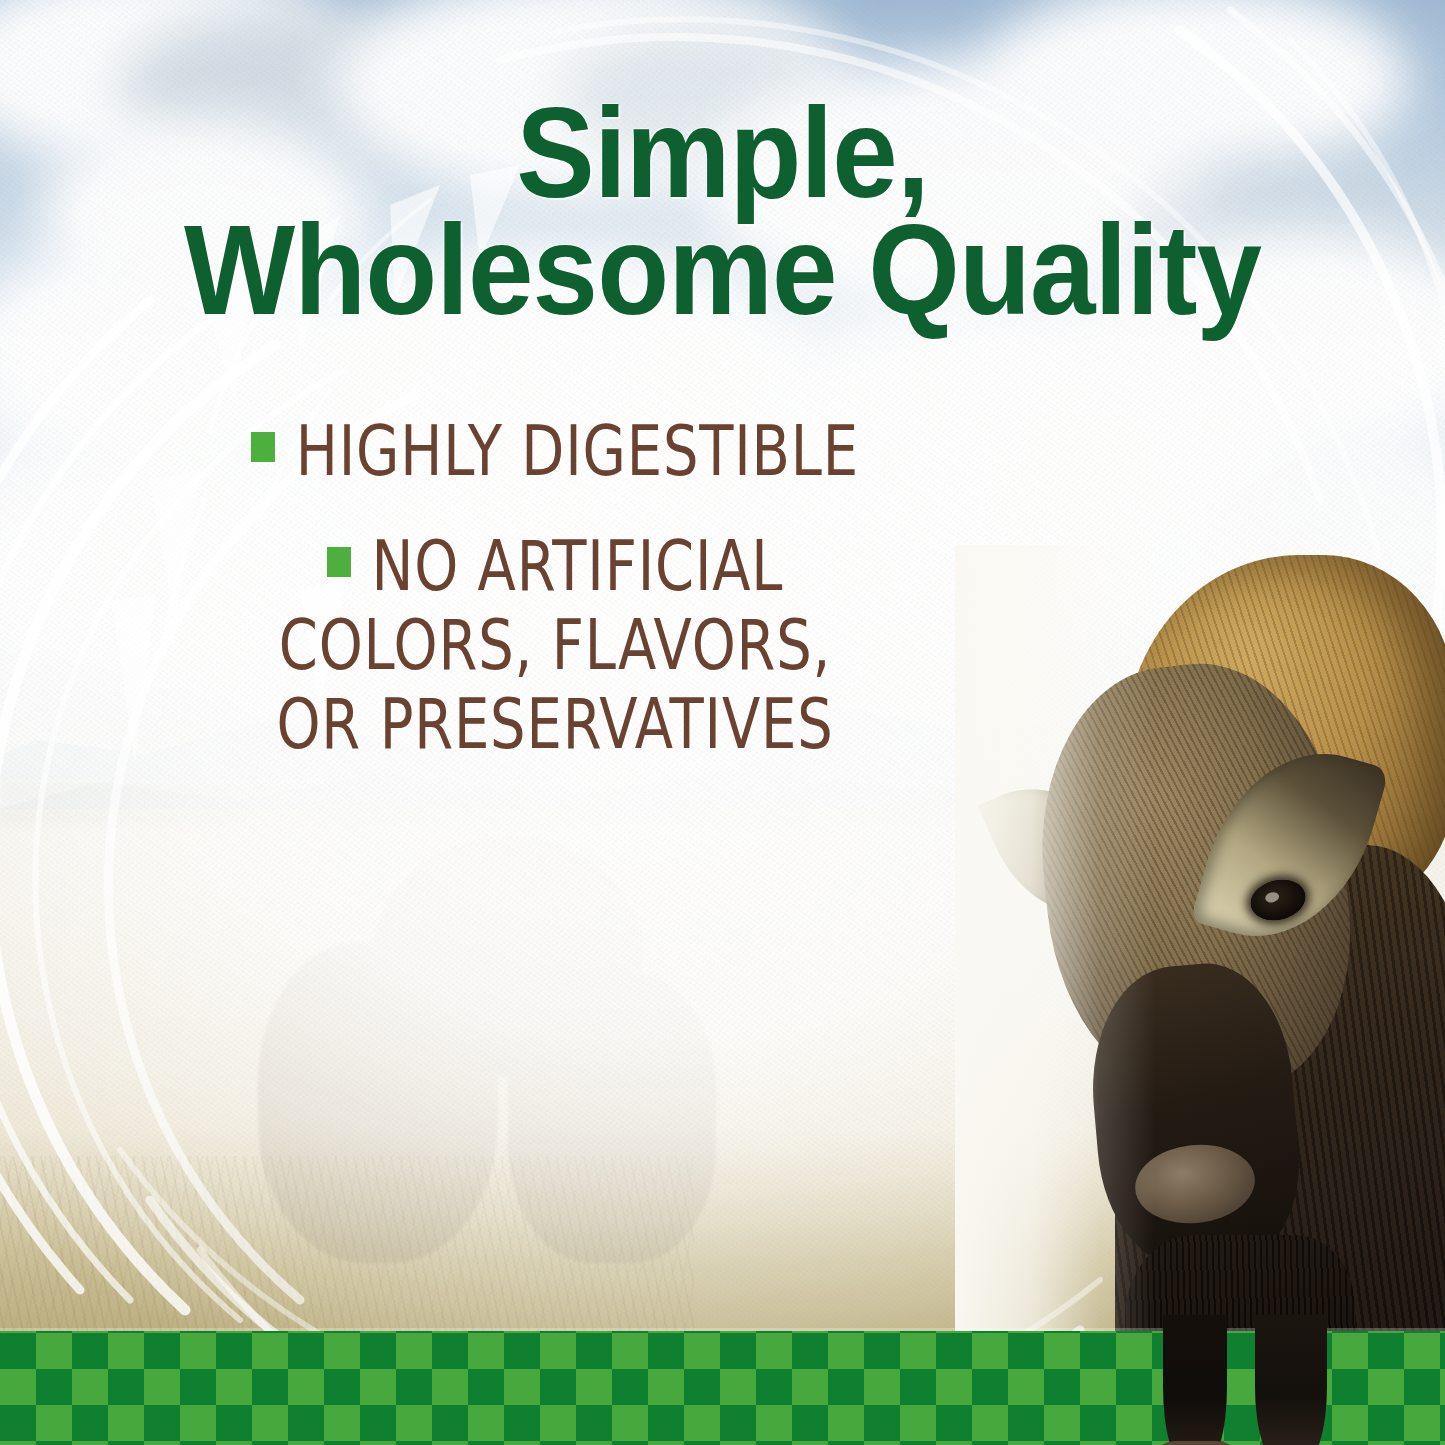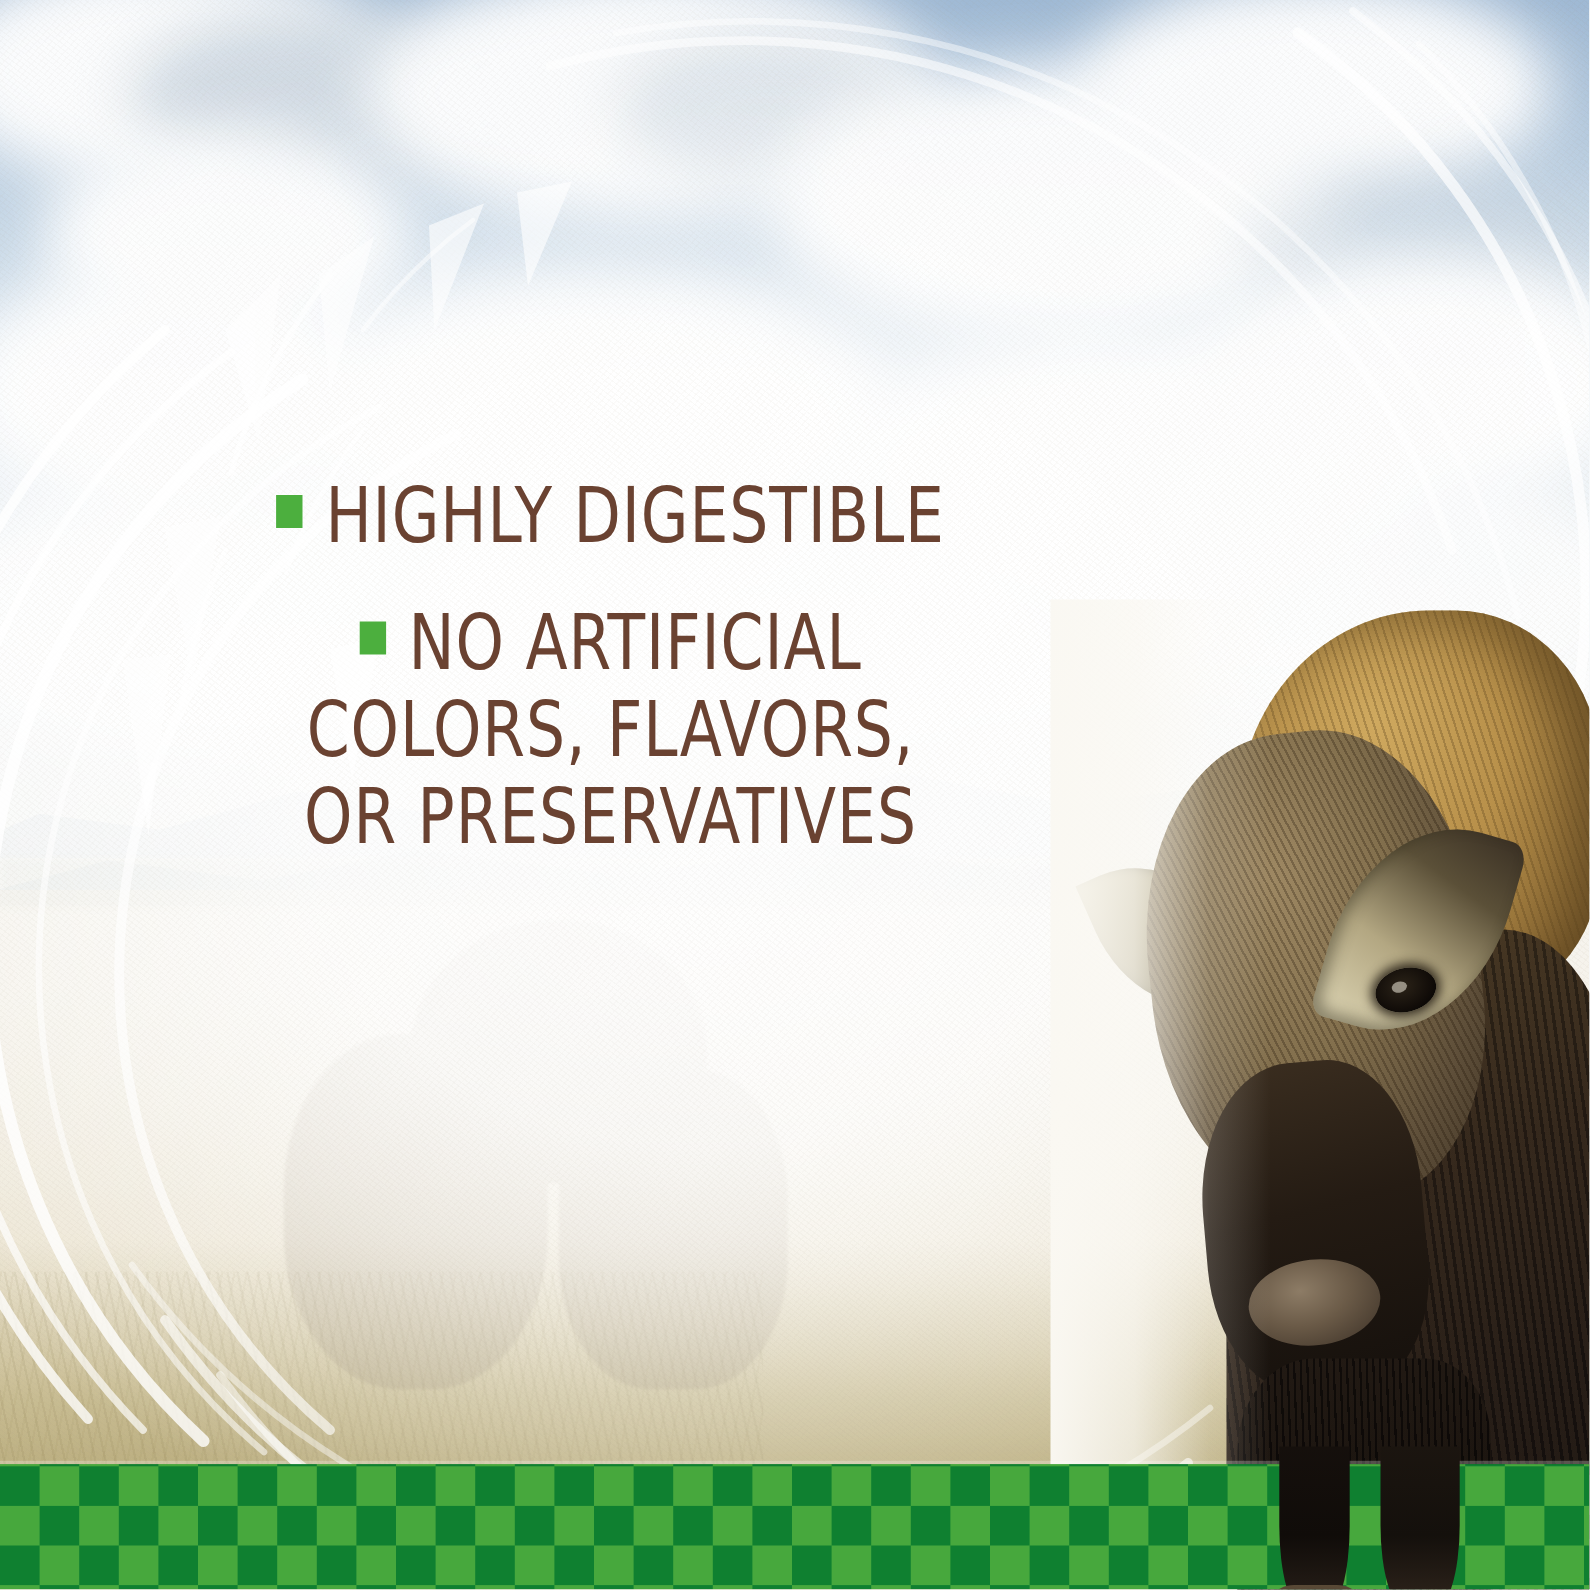--- a/index.html
+++ b/index.html
@@ -105,21 +105,21 @@
     letter-spacing:-1px;
     line-height:.96;
     text-shadow:2px 2px 0 rgba(255,255,255,.75), -1px -1px 0 rgba(255,255,255,.55);
     pointer-events:none;
   }
   .title .l1{display:block;font-size:128px;transform:scaleX(.92);}
   .title .l2{display:block;font-size:128px;transform:scaleX(.92);margin-top:-6px;}
 
   
   .bullets{
-    position:absolute;left:60px;top:430px;width:990px;
+    position:absolute;left:60px;top:412px;width:990px;
     text-align:center;
     color:#6a4231;
     font-family:"DejaVu Sans",sans-serif;
     font-weight:400;
     font-size:70px;
     letter-spacing:1px;
     line-height:1.13;
     text-shadow:1px 1px 0 rgba(255,255,255,.55);
   }
   .bullet-item{margin-bottom:36px;}
@@ -307,20 +307,24 @@
         <path d="M 290 250 L 340 215 L 300 355 Z"></path>
         <path d="M 390 205 L 440 185 L 395 300 Z"></path>
         <path d="M 470 175 L 520 165 L 480 260 Z"></path>
         <path d="M 150 480 L 200 470 L 175 620 Z"></path>
         <path name="shard" d="M 112 600 L 155 595 L 135 760 Z"></path>
         <path d="M 300 590 L 345 580 L 320 710 Z"></path>
       </g>
     </svg>
   </div>
 
+  <div class="title">
+    <span class="l1">Simple,</span>
+    <span class="l2">Wholesome Quality</span>
+  </div>
 
   <div class="bullets">
 
     <div class="bullet-item">
       <span class="bullet-line">
         <i class="sq"></i><span>HIGHLY DIGESTIBLE</span>
       </span>
     </div>
 
 

